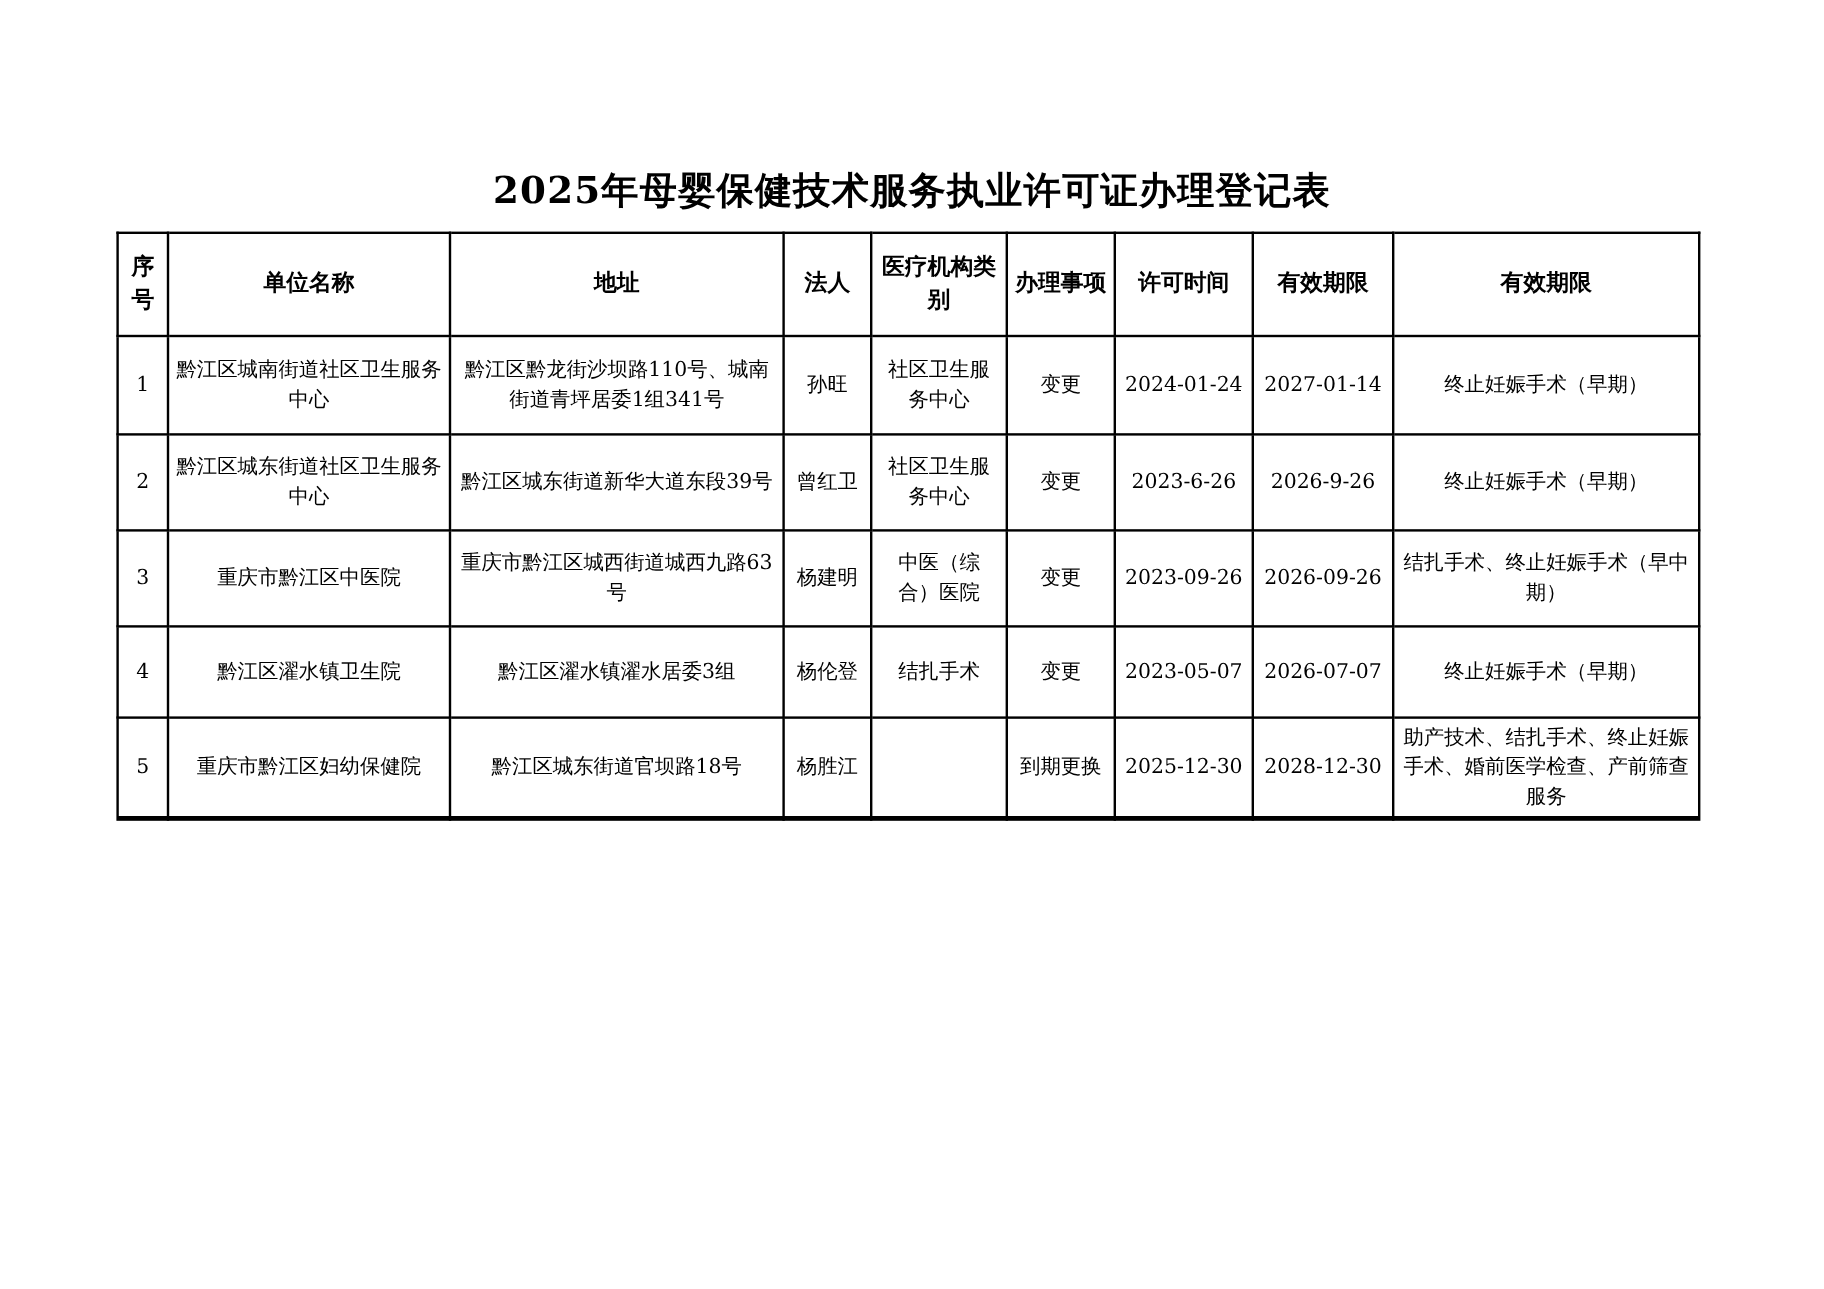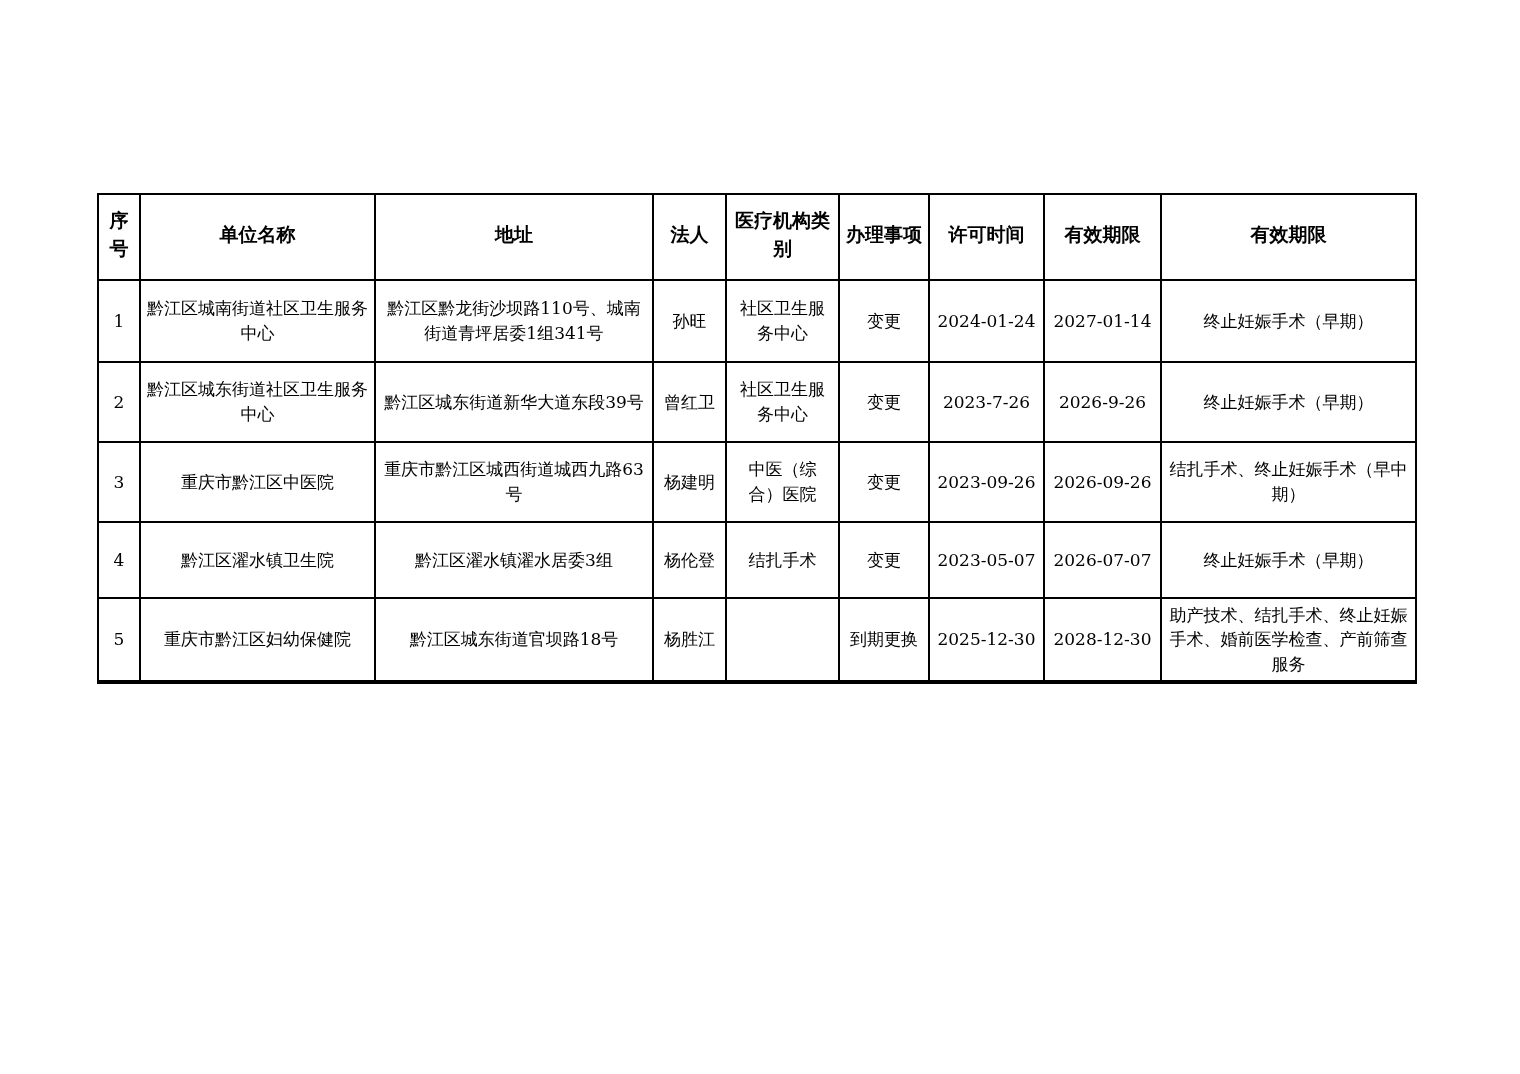--- a/index.html
+++ b/index.html
@@ -44,32 +44,33 @@
     overflow: hidden;
   }
   .reg-table th {
     font-size: 19px;
     font-weight: 700;
   }
   .reg-table td {
     font-size: 17px;
     font-weight: 400;
   }
-  tr.hdr { height: 86px; font-family: Liberation Mono, monospace; }
+  tr.hdr { height: 86px; }
   tr.r1 { height: 82px; }
   tr.r2 { height: 80px; }
   tr.r3 { height: 80px; }
   tr.r4 { height: 76px; }
   tr.r5 { height: 84px; }
 </style>
 </head>
 <body>
 
 <div class="page">
 
+  <h1 class="doc-title">2025年母婴保健技术服务执业许可证办理登记表</h1>
 
   <table class="reg-table">
     <colgroup>
       <col style="width:42px">
       <col style="width:235px">
       <col style="width:278px">
       <col style="width:73px">
       <col style="width:113px">
       <col style="width:90px">
       <col style="width:115px">
@@ -101,21 +102,21 @@
         <td>2027-01-14</td>
         <td>终止妊娠手术（早期）</td>
       </tr>
       <tr class="r2">
         <td>2</td>
         <td>黔江区城东街道社区卫生服务中心</td>
         <td>黔江区城东街道新华大道东段39号</td>
         <td>曾红卫</td>
         <td>社区卫生服务中心</td>
         <td>变更</td>
-        <td>2023-7-26</td>
+        <td>2023-6-26</td>
         <td>2026-9-26</td>
         <td>终止妊娠手术（早期）</td>
       </tr>
       <tr class="r3">
         <td>3</td>
         <td>重庆市黔江区中医院</td>
         <td>重庆市黔江区城西街道城西九路63号</td>
         <td>杨建明</td>
         <td>中医（综合）医院</td>
         <td>变更</td>

